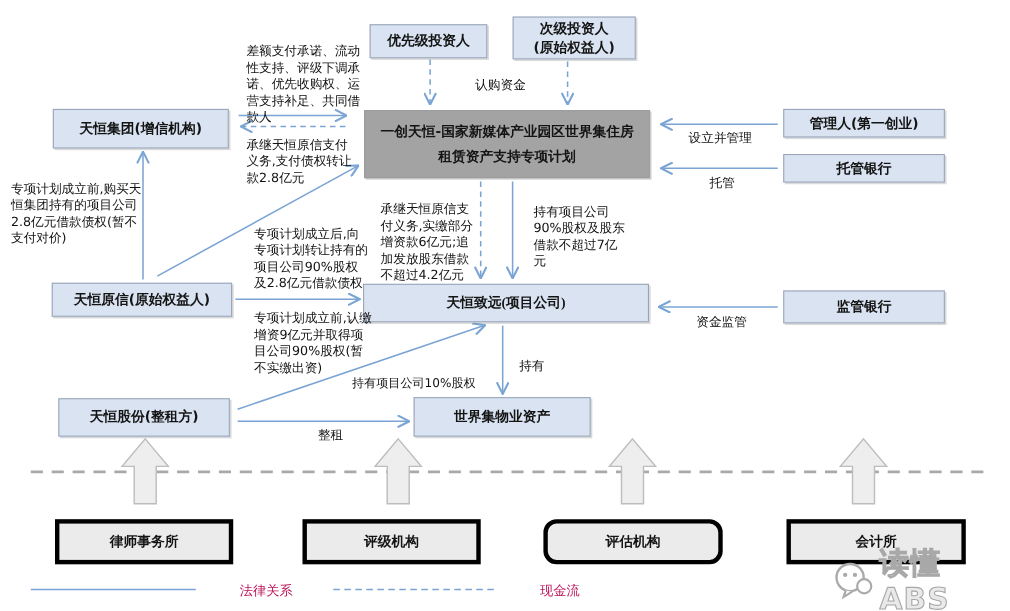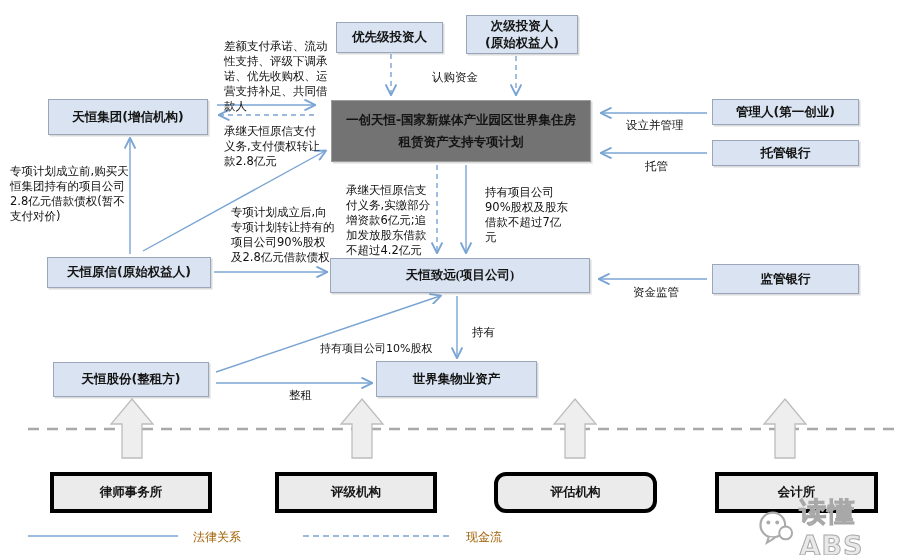--- a/index.html
+++ b/index.html
@@ -3,27 +3,27 @@
 <meta charset="utf-8">
 <style>
   html,body{margin:0;padding:0;background:#ffffff;}
   #canvas{position:relative;width:918px;height:555px;background:#ffffff;overflow:hidden;
           font-family:"DejaVu Sans",sans-serif;color:#141414;}
   #wires{position:absolute;left:0;top:0;width:918px;height:555px;}
   .node{position:absolute;display:flex;align-items:center;justify-content:center;
         text-align:center;font-weight:bold;box-sizing:border-box;font-size:12.5px;
         line-height:1.35;white-space:nowrap;}
   .blue{background:#d9e3f1;border:1px solid #9aa7ba;box-shadow:1.5px 1.5px 0 rgba(150,150,150,.35);}
-  .plan{background:#737373;border:1px solid #9c9c9c;white-space:pre-line;font-size:12.5px;
+  .plan{background:#a3a3a3;border:1px solid #9c9c9c;white-space:pre-line;font-size:12.5px;
         line-height:1.75;box-shadow:1.5px 1.5px 0 rgba(150,150,150,.35);}
   .gray{background:#ebebeb;border:4px solid #000000;}
   .pre{white-space:pre-line;line-height:1.3;}
   .ann{position:absolute;font-size:11.5px;line-height:1.3;color:#111;text-align:left;}
   .elabel{position:absolute;font-size:11.5px;white-space:nowrap;color:#111;}
-  .legend-label{position:absolute;font-size:12px;color:#a16207;}
+  .legend-label{position:absolute;font-size:12px;color:#be185d;margin-left:25px;}
   .wm{position:absolute;left:756px;top:494px;display:flex;align-items:center;gap:4px;}
   .wm-text{font-size:27px;font-weight:bold;color:#e9e9e9;-webkit-text-stroke:1px #a8a8a8;
            letter-spacing:1px;}
 </style>
 </head>
 <body>
 
 <div id="canvas">
 
   <svg id="wires" viewBox="0 0 918 555" xmlns="http://www.w3.org/2000/svg">
@@ -84,20 +84,21 @@
   <div class="elabel" style="left:645px;top:159px;">托管</div>
   <div class="elabel" style="left:633px;top:285px;">资金监管</div>
   <div class="elabel" style="left:472px;top:325px;">持有</div>
   <div class="elabel" style="left:320px;top:341px;font-size:11px;">持有项目公司10%股权</div>
   <div class="elabel" style="left:289px;top:388px;">整租</div>
 
   <div class="ann" style="left:224px;top:39px;width:108px;">差额支付承诺、流动性支持、评级下调承诺、优先收购权、运营支持补足、共同借款人</div>
   <div class="ann" style="left:224px;top:124px;width:97px;">承继天恒原信支付义务,支付债权转让款2.8亿元</div>
   <div class="ann" style="left:10px;top:164px;width:121px;">专项计划成立前,购买天恒集团持有的项目公司2.8亿元借款债权(暂不支付对价)</div>
   <div class="ann" style="left:231px;top:205px;width:105px;">专项计划成立后,向专项计划转让持有的项目公司90%股权及2.8亿元借款债权</div>
+  <div class="ann" style="left:231px;top:282px;width:108px;">专项计划成立前,认缴增资9亿元并取得项目公司90%股权(暂不实缴出资)</div>
   <div class="ann" style="left:346px;top:183px;width:91px;">承继天恒原信支付义务,实缴部分增资款6亿元;追加发放股东借款不超过4.2亿元</div>
   <div class="ann" style="left:485px;top:185px;width:85px;">持有项目公司90%股权及股东借款不超过7亿元</div>
 
   <div class="legend-label" style="left:193px;top:529px;">法律关系</div>
   <div class="legend-label" style="left:466px;top:529px;">现金流</div>
 
   <div class="wm">
     <svg width="40" height="38" viewBox="0 0 40 38">
       <circle cx="17" cy="16" r="12.5" fill="#ffffff" stroke="#ababab" stroke-width="2.2"></circle>
       <circle cx="12.5" cy="13.5" r="2" fill="#ababab"></circle>

